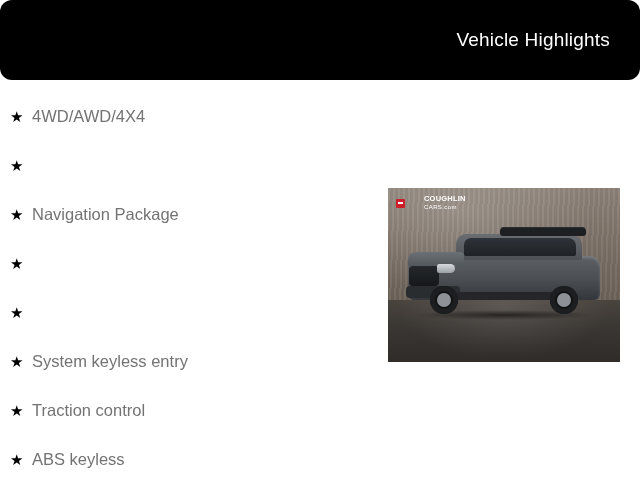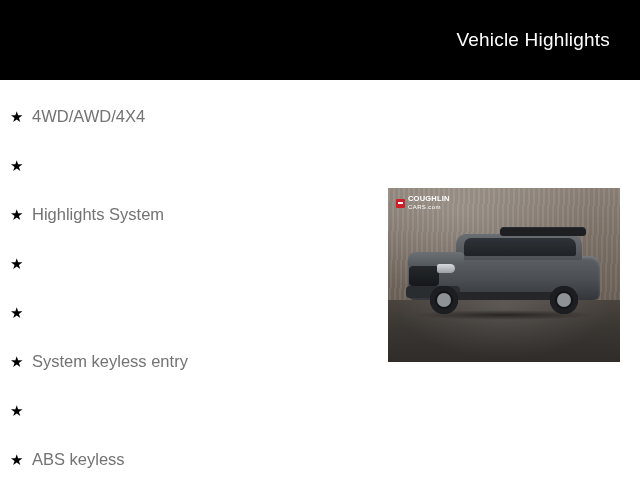--- a/index.html
+++ b/index.html
@@ -20,20 +20,21 @@
     position: relative;
     background: #ffffff;
   }
   .header-bar {
     position: absolute;
     left: 0;
     top: 0;
     width: 640px;
     height: 80px;
     background: #000000;
+    border-radius: 12px;
   }
   .header-title {
     position: absolute;
     right: 30px;
     top: 29px;
     color: #ffffff;
     font-size: 19px;
     letter-spacing: 0.2px;
     white-space: nowrap;
   }
@@ -217,21 +218,21 @@
     height: 10px;
     background: radial-gradient(ellipse at 50% 50%, rgba(0,0,0,0.55), rgba(0,0,0,0) 70%);
   }
 
   .photo-logo {
     position: absolute;
     left: 8px;
     top: 7px;
     display: flex;
     align-items: center;
-    gap: 3px;
+    gap: 19px;
   }
   .logo-mark {
     width: 9px;
     height: 9px;
     background: #cc1f2a;
     border-radius: 1px;
     position: relative;
   }
   .logo-mark::after {
     content: "";
@@ -270,38 +271,39 @@
       <span class="bullet-star">★</span>
       <span class="feature-label">4WD/AWD/4X4</span>
     </div>
 
     <div class="feature-row">
       <span class="bullet-star">★</span>
     </div>
 
     <div class="feature-row">
       <span class="bullet-star">★</span>
-      <span class="feature-label">Highlights System</span>
+      <span class="feature-label">Navigation Package</span>
     </div>
 
     <div class="feature-row">
       <span class="bullet-star">★</span>
     </div>
 
     <div class="feature-row">
       <span class="bullet-star">★</span>
     </div>
 
     <div class="feature-row">
       <span class="bullet-star">★</span>
       <span class="feature-label">System keyless entry</span>
     </div>
 
     <div class="feature-row">
       <span class="bullet-star">★</span>
+      <span class="feature-label">Traction control</span>
     </div>
 
     <div class="feature-row">
       <span class="bullet-star">★</span>
       <span class="feature-label">ABS keyless</span>
     </div>
 
   </div>
 
   <div class="photo">

